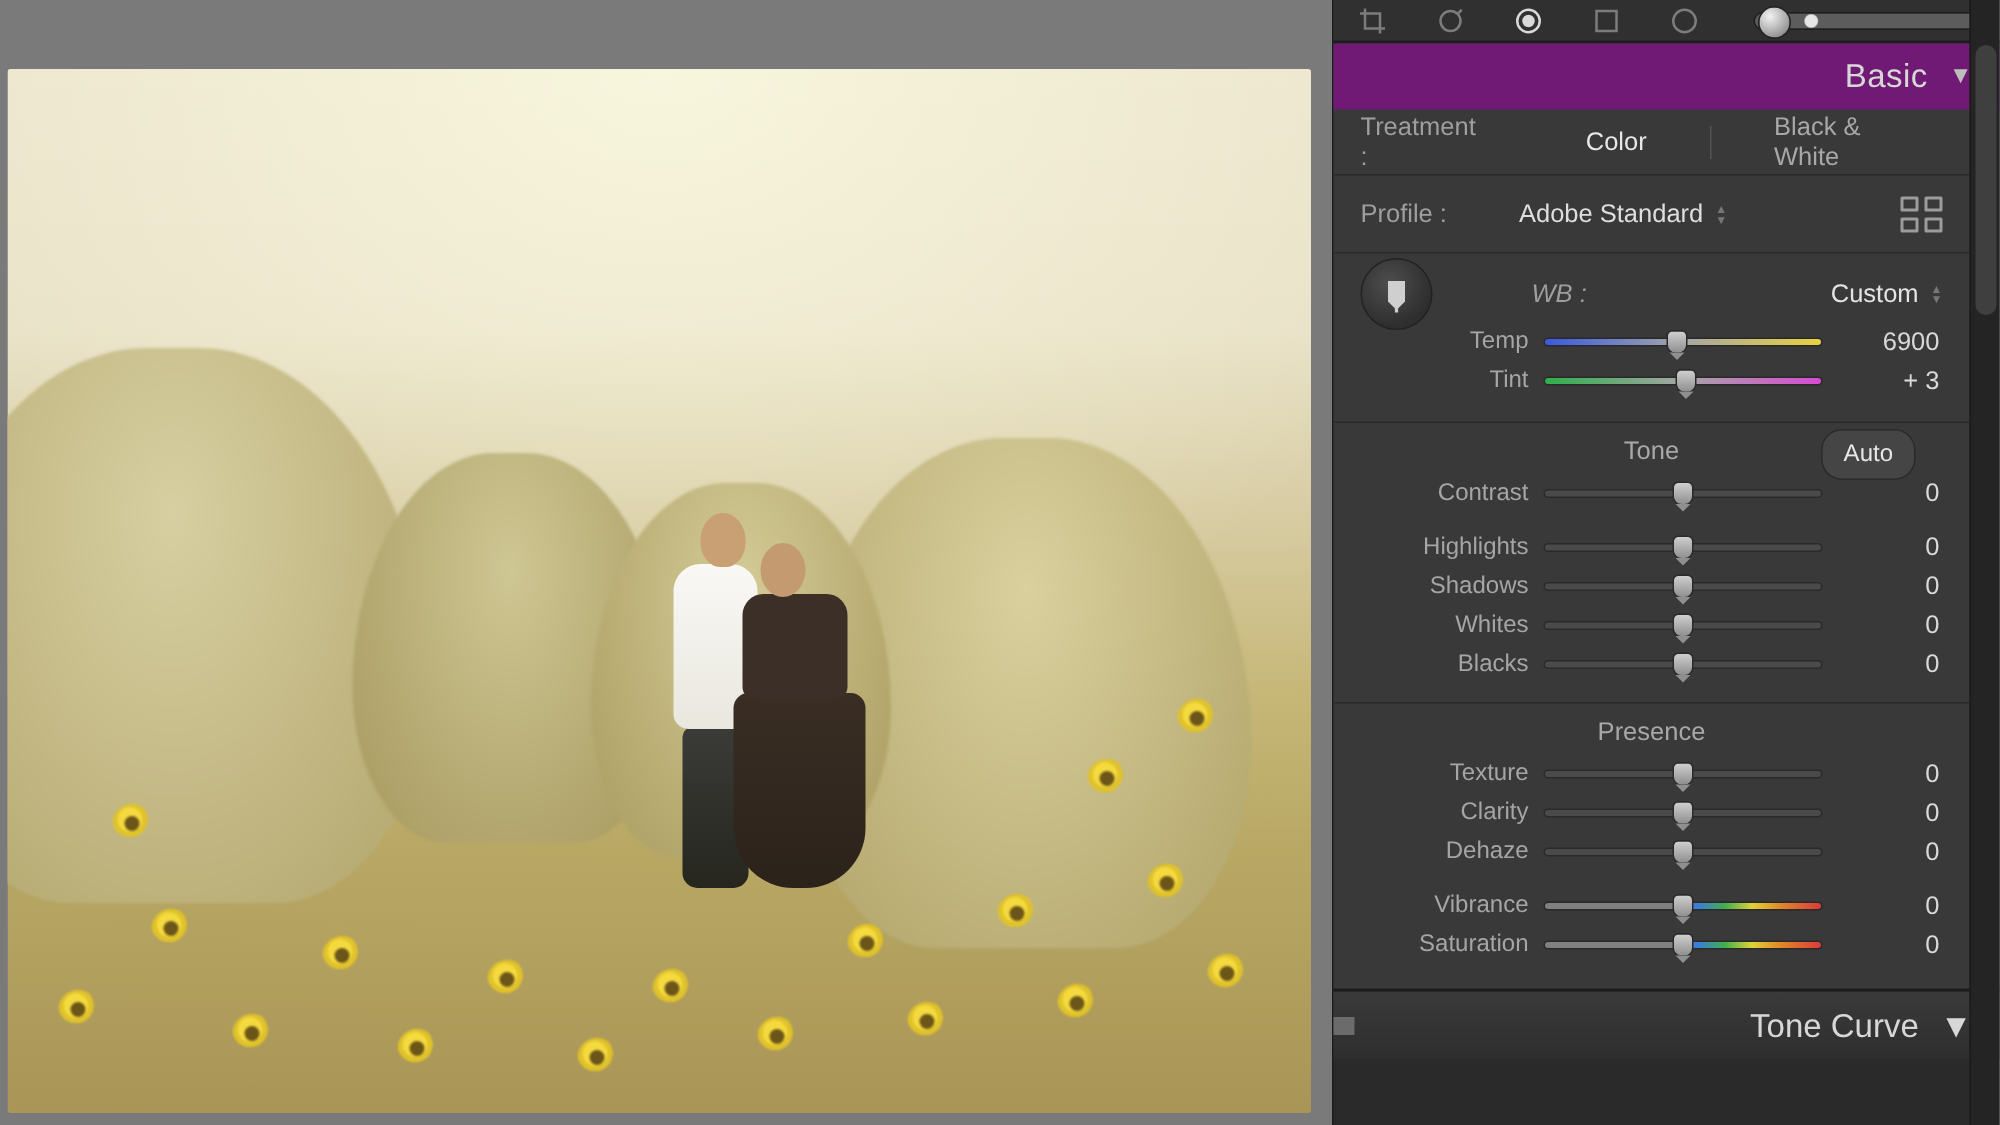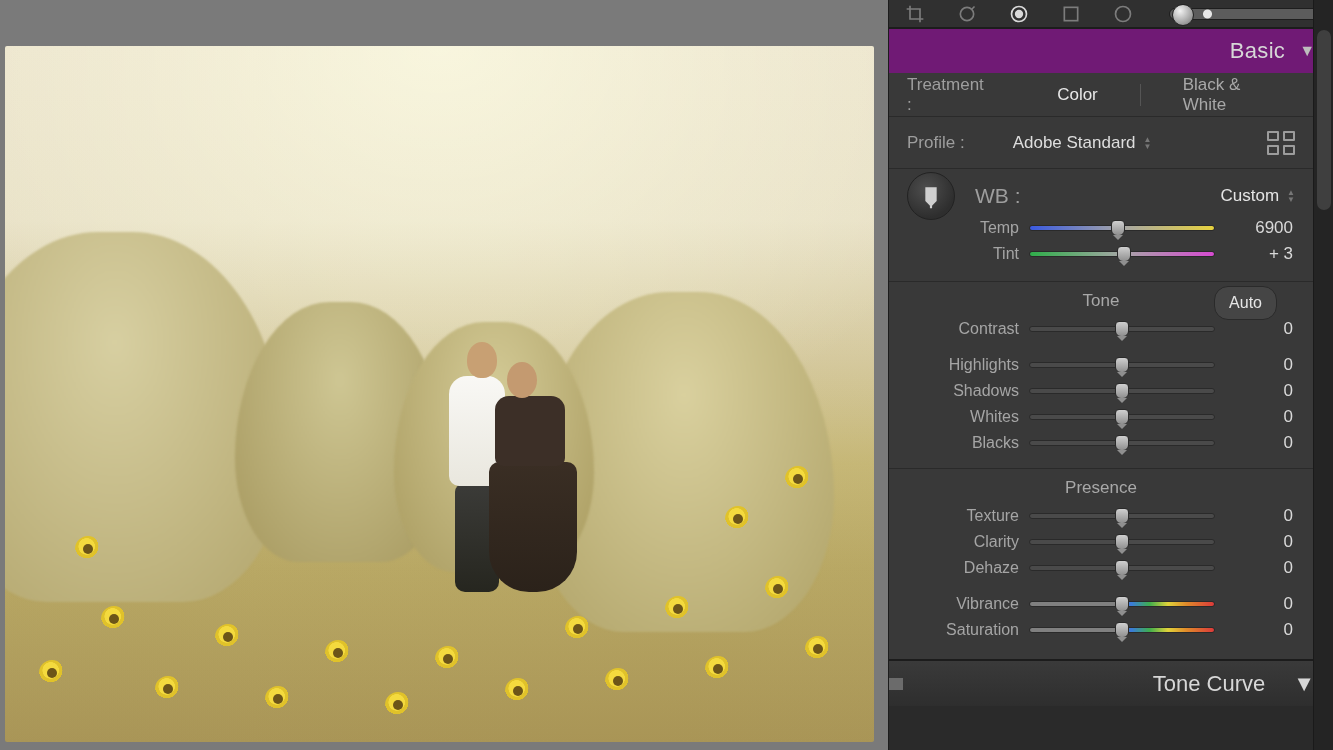--- a/index.html
+++ b/index.html
@@ -146,21 +146,21 @@
   .wb-top { display:flex; align-items:center; height:38px; gap: 20px; }
   .eyedrop-well {
     width:48px; height:48px; border-radius:50%;
     background: radial-gradient(circle at 40% 35%, #4e4e4e, #2e2e2e 70%);
     border:1px solid #222;
     display:flex; align-items:center; justify-content:center;
     cursor:pointer;
   }
   .eyedrop-well svg { transform: rotate(-45deg); }
 
-  .wb-top .wb-label { color:#9e9e9e; font-size:21px; }
+  .wb-top .wb-label { margin-left: 46px; color:#9e9e9e; font-size:17px;font-style:italic; }
   .wb-top .wb-value { margin-left:auto; color:#e4e4e4; font-size:17px; display:flex; align-items:center; gap:8px; cursor:pointer;}
 
   .slider-row {
     display:grid; grid-template-columns: 112px 1fr 70px;
     align-items:center; gap: 10px; height: 26px;
   }
   .slider-row .sl-label { text-align:right; color:#a5a5a5; font-size:16px; }
   .slider-row .sl-value { text-align:right; color:#d9d9d9; font-size:17px; padding-right:2px; }
 
   .slider {
@@ -195,21 +195,21 @@
 
   .group { padding: 4px 18px 12px 18px; border-bottom: 1px solid #2a2a2a; }
   .group.last { border-bottom: none; padding-bottom: 16px;}
 
   .subspacer { height: 10px; }
 
   
   .tone-curve-bar {
     height: 46px; background: linear-gradient(#3a3a3a,#2e2e2e);
     display:flex; align-items:center; justify-content:flex-end;
-    padding: 0 18px; gap:28px; border-top:1px solid #1c1c1c;
+    padding: 0 18px; gap:14px; border-top:1px solid #1c1c1c;
     font-size: 22px; color:#d7d7d7;
   }
   .tone-curve-bar .sq {
     position:absolute; left:0; width:14px; height:12px; background:#6b6b6b;
   }
   .tone-curve-bar { position:relative; }
 
   
   .right-edge {
     position:absolute; top:0; right:0; width:20px; height:100%;

